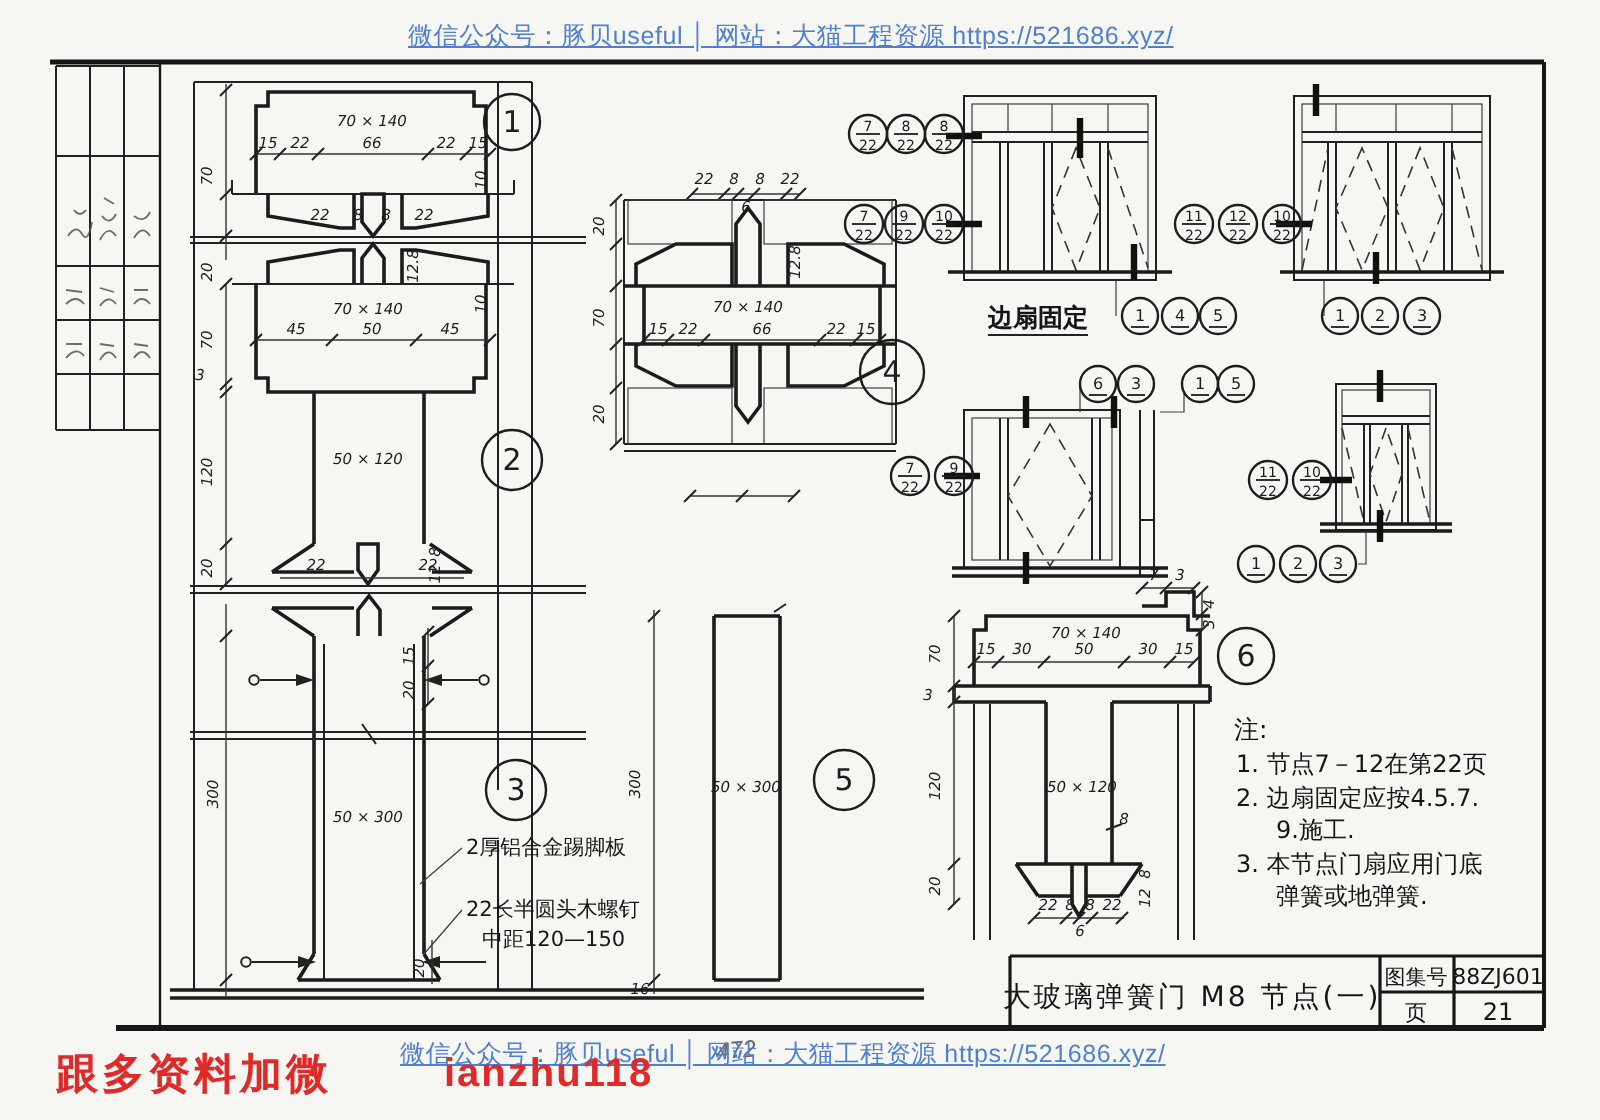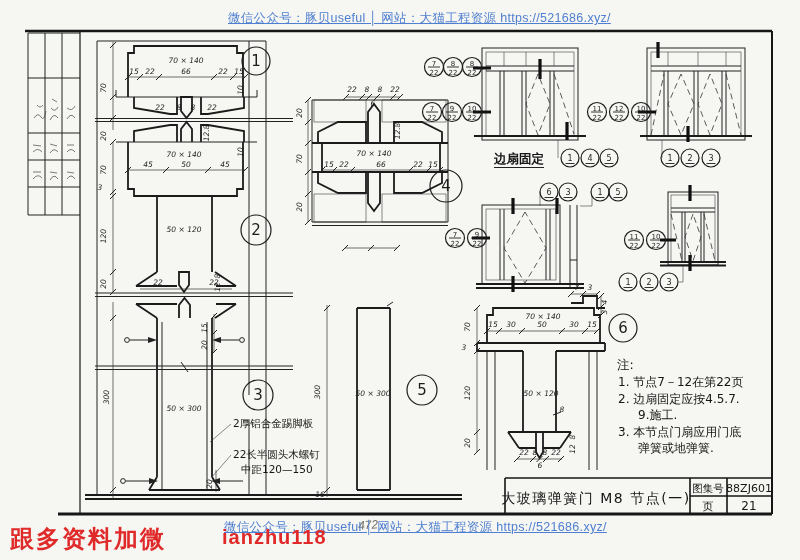--- a/index.html
+++ b/index.html
@@ -1,23 +1,23 @@
 <!DOCTYPE html>
 <html><head>
 <meta charset="utf-8">
 <style>
   html,body{margin:0;padding:0;background:#e8e8e6;}
   .stage{position:relative;width:800px;height:560px;background:#f6f6f2;overflow:hidden;
          font-family:"Liberation Sans",sans-serif;}
   .wm{position:absolute;color:#4f7fd0;font-size:12.5px;letter-spacing:.3px;white-space:nowrap;
-      text-decoration:underline;margin-left:24px;}
+      text-decoration:underline;}
   .wm-top{left:204px;top:10px;}
   .wm-bottom{left:200px;top:519px;}
   .red{position:absolute;color:#e02a2a;font-weight:bold;white-space:nowrap;}
-  .red-left{left:10px;top:523px;font-size:24px;letter-spacing:2px;}
+  .red-left{left:28px;top:523px;font-size:21px;letter-spacing:2px;}
   .red-handle{left:183px;top:526px;font-size:20px;letter-spacing:1px;margin-left:39px;}
   .pencil{position:absolute;left:358px;top:518px;color:#55534a;font-size:12px;font-style:italic;
           transform:rotate(-5deg);opacity:.85;}
   svg.sheet{position:absolute;left:0;top:0;}
   
   .s{stroke:#222;fill:none;stroke-width:1;}
   .s2{stroke:#1b1b1b;fill:none;stroke-width:1.8;}
   .t{stroke:#3c3c3c;fill:none;stroke-width:.6;}
   .dim{stroke:#333;fill:none;stroke-width:.7;}
   .tk{stroke:#222;fill:none;stroke-width:1;}

